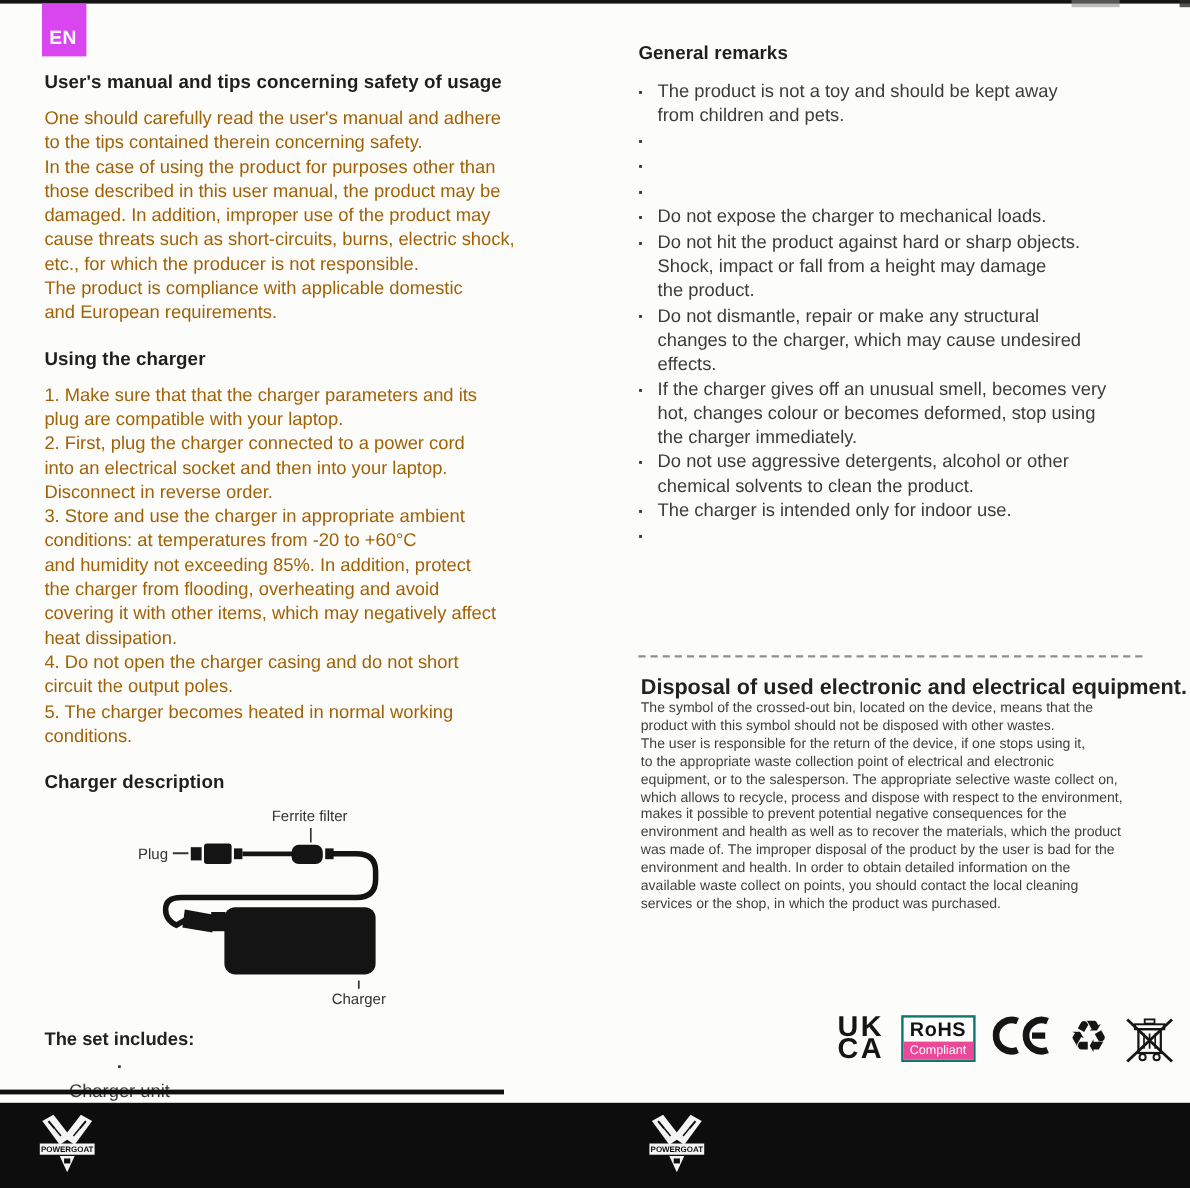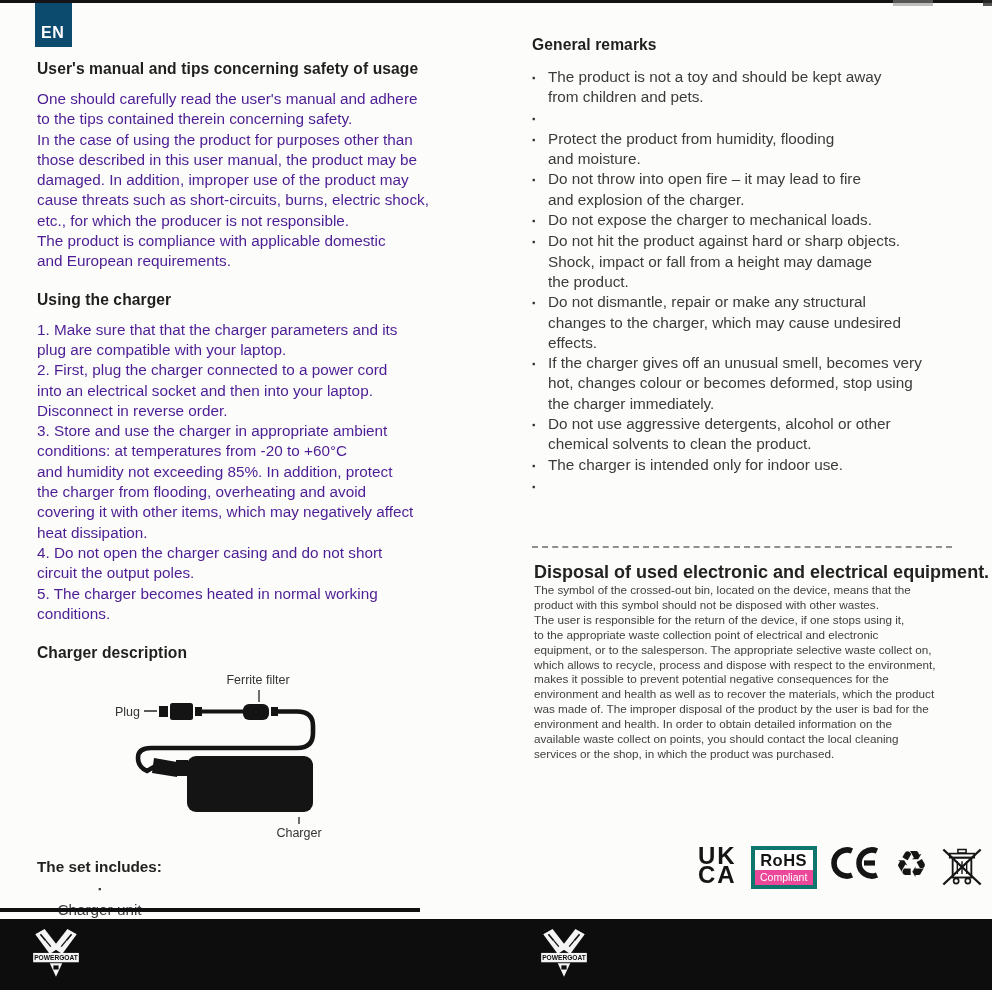--- a/index.html
+++ b/index.html
@@ -8,33 +8,33 @@
     background:#fcfcfa;
     font-family:"Liberation Sans", sans-serif;
     color:#3b3b3b;
   }
   
   .top-strip{position:absolute;left:0;top:0;width:992px;height:3px;background:#141414;}
   .top-smudge{position:absolute;left:893px;top:0;width:40px;height:6px;background:#8a8a8a;opacity:.55;}
   .top-corner{position:absolute;left:983px;top:0;width:9px;height:6px;background:#2a2a2a;opacity:.8;}
 
   .en-badge{
-    position:absolute;left:35px;top:3px;width:37px;height:44px;background:#0c4a6e;
+    position:absolute;left:35px;top:3px;width:37px;height:44px;background:#d946ef;
     color:#fff;font-weight:bold;font-size:16px;display:flex;align-items:flex-end;
     padding:0 0 5px 6px;box-sizing:border-box;letter-spacing:.5px;
   }
 
   .col-left{position:absolute;left:37px;top:60px;width:452px;}
   .col-right{position:absolute;left:532px;top:36px;width:438px;}
 
   h2.sec{
     font-size:15.6px;font-weight:bold;color:#1f1f1f;margin:0 0 11px 0;letter-spacing:.1px;
   }
   .body-text{
-    font-size:15.3px;line-height:20.3px;white-space:pre-line;margin:0 0 0 0;color:#4c1d95;
+    font-size:15.3px;line-height:20.3px;white-space:pre-line;margin:0 0 0 0;color:#a16207;
   }
   .mt-sec{margin-top:17px;}
 
   
   .diagram{position:absolute;left:37px;top:660px;width:452px;height:186px;}
 
   .set-line{
     position:absolute;left:37px;top:858px;font-size:15.3px;color:#3b3b3b;
     display:flex;align-items:center;gap:7px;flex-direction:column;
   }
@@ -55,21 +55,21 @@
     position:absolute;left:534px;top:562px;font-size:18px;font-weight:bold;color:#222;
   }
   .disposal-text{
     position:absolute;left:534px;top:583px;width:420px;
     font-size:11.7px;line-height:14.9px;white-space:pre-line;color:#3f3f3f;
   }
 
   
   .marks{position:absolute;left:698px;top:846px;height:48px;display:flex;align-items:flex-start;gap:14px;}
   .ukca{font-weight:bold;color:#151515;font-size:24px;line-height:19px;letter-spacing:2px;text-align:center;}
-  .rohs{border:4px solid #0f766e;width:58px;text-align:center;background:#fff;}
+  .rohs{border:2px solid #0f766e;width:58px;text-align:center;background:#fff;}
   .rohs .t{font-weight:bold;font-size:16.5px;color:#131313;padding:1px 2px 0 2px;letter-spacing:.5px;}
   .rohs .b{background:#ec4899;color:#fdfdfd;font-size:10.5px;padding:1px 2px 2px 2px;}
   .recycle{font-size:37px;color:#151515;line-height:38px;font-family:"DejaVu Sans",sans-serif;}
 
   
   .footer-line{position:absolute;left:0;top:908px;width:420px;height:4px;background:#101010;}
   .footer-bar{position:absolute;left:0;top:919px;width:992px;height:71px;background:#0d0d0d;}
   .goat{position:absolute;top:928px;width:52px;height:54px;}
   .goat.g1{left:30px;}
   .goat.g2{left:538px;}
@@ -159,27 +159,23 @@
       <li>
           <span class="mk">▪</span>
           <span class="tx">The product is not a toy and should be kept away
 from children and pets.</span>
         </li>
       <li>
           <span class="mk">▪</span>
         </li>
       <li>
           <span class="mk">▪</span>
-          <span class="tx">Protect the product from humidity, flooding
-and moisture.</span>
-        </li>
-      <li>
-          <span class="mk">▪</span>
-          <span class="tx">Do not throw into open fire – it may lead to fire
-and explosion of the charger.</span>
+        </li>
+      <li>
+          <span class="mk">▪</span>
         </li>
       <li>
           <span class="mk">▪</span>
           <span class="tx">Do not expose the charger to mechanical loads.</span>
         </li>
       <li>
           <span class="mk">▪</span>
           <span class="tx">Do not hit the product against hard or sharp objects.
 Shock, impact or fall from a height may damage
 the product.</span>

